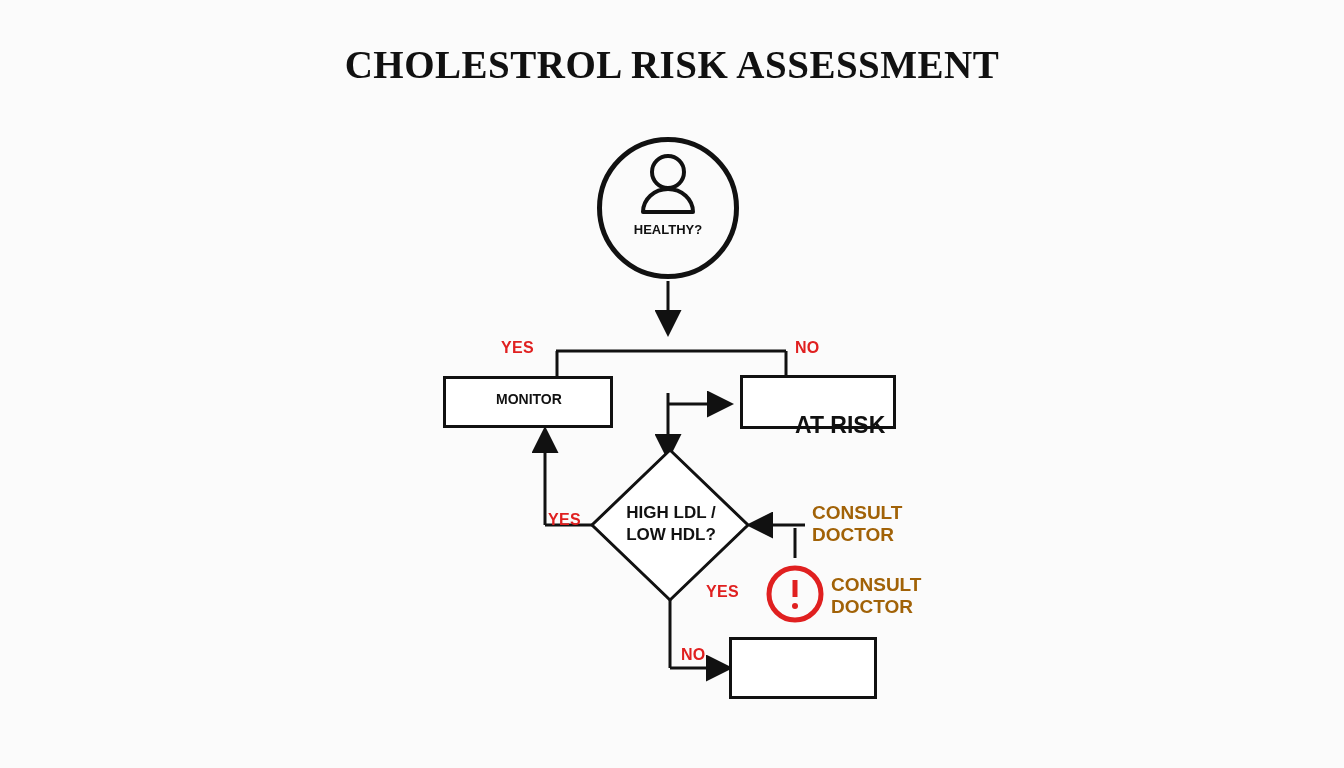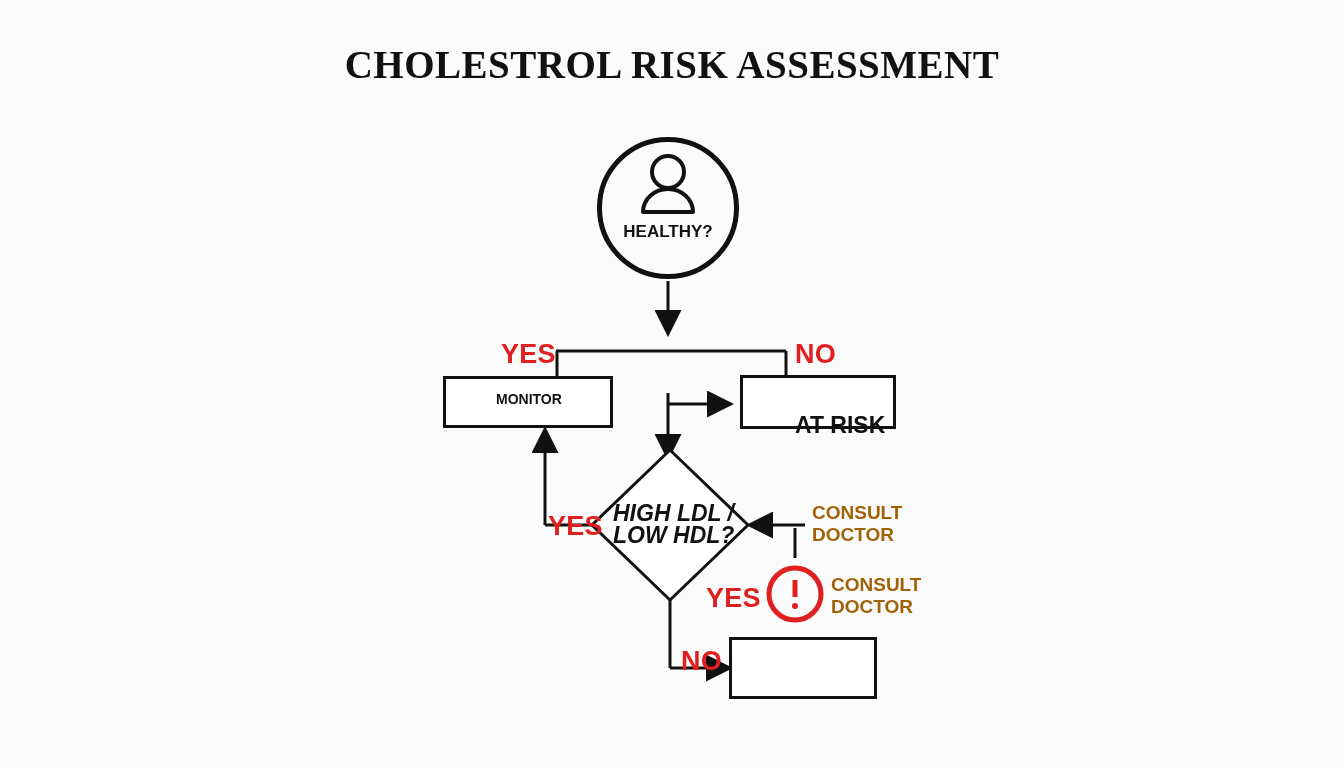--- a/index.html
+++ b/index.html
@@ -39,21 +39,21 @@
     position: absolute;
     font-family: "Liberation Sans", sans-serif;
     font-weight: bold;
     color: #111111;
     white-space: nowrap;
   }
   .edge-label {
     position: absolute;
     font-family: "Liberation Sans", sans-serif;
     font-weight: bold;
-    font-size: 27px;
+    font-size: 16px;
     color: #e02020;
     letter-spacing: 0.3px;
     white-space: nowrap;
     text-align: center;
   }
   .side-label {
     position: absolute;
     font-family: "Liberation Sans", sans-serif;
     font-weight: bold;
     font-size: 19px;
@@ -69,21 +69,21 @@
     height: 142px;
     border: 5px solid #111111;
     border-radius: 50%;
     box-sizing: border-box;
   }
   #start-label {
     left: 604px;
     top: 222px;
     width: 128px;
     text-align: center;
-    font-size: 17px;
+    font-size: 13px;
   }
   
   #monitor-box {
     position: absolute;
     left: 443px;
     top: 376px;
     width: 170px;
     height: 52px;
     border: 3px solid #111111;
     box-sizing: border-box;
@@ -109,23 +109,22 @@
     left: 795px;
     top: 412px;
     font-size: 23px;
   }
   
   #decision-label {
     left: 613px;
     top: 502px;
     width: 116px;
     text-align: center;
-    font-size: 23px;
+    font-size: 17px;
     line-height: 22px;
-    font-style: italic;
   }
   
   #lifestyle-box {
     position: absolute;
     left: 729px;
     top: 637px;
     width: 148px;
     height: 62px;
     border: 3px solid #111111;
     box-sizing: border-box;

